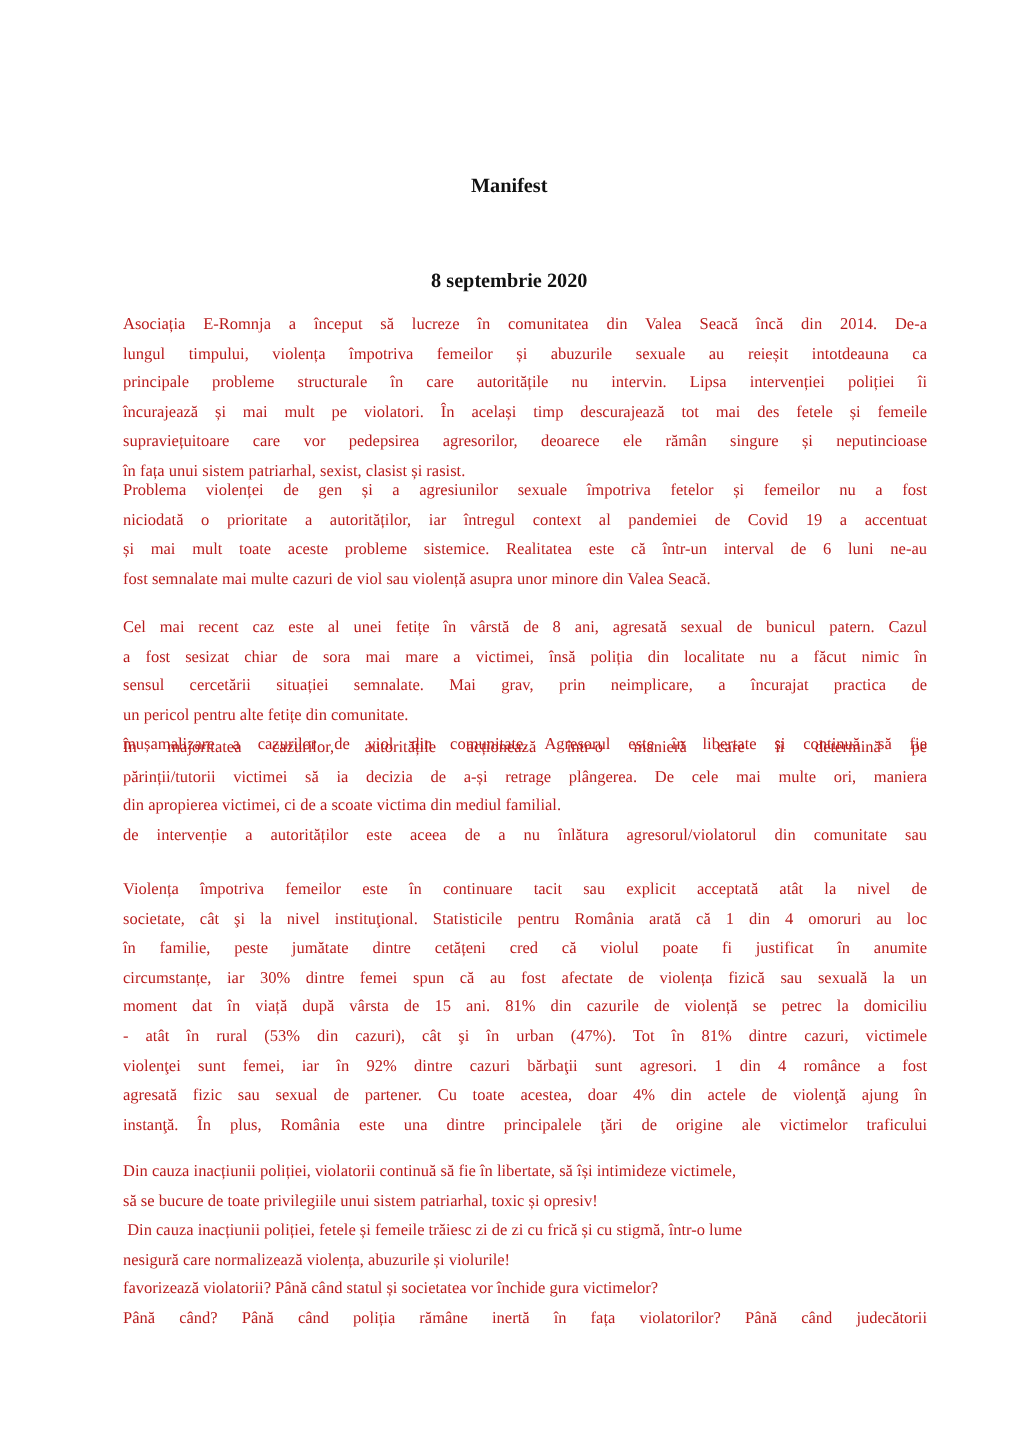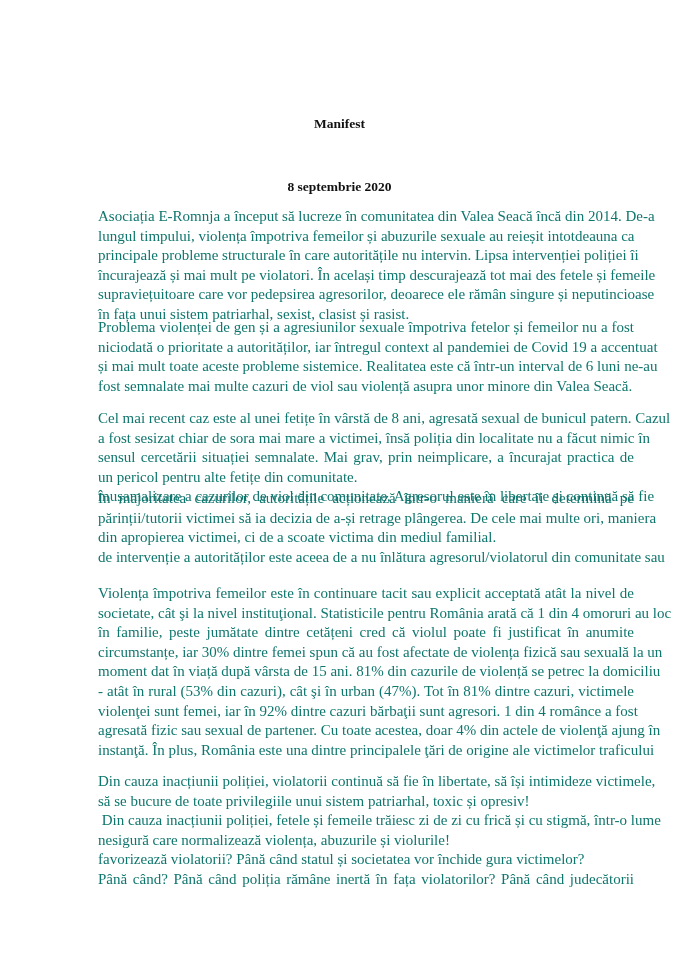--- a/index.html
+++ b/index.html
@@ -38,27 +38,27 @@
     #h-subtitle { top: 112px; }
     #h-date { top: 143px; }
 
     .body-text {
       position: absolute;
       left: 0;
       top: 0;
     }
     .para {
       position: absolute;
-      left: 98px;
+      left: 82px;
       width: 536px;
-      font-size: 15px;
+      font-size: 11px;
       line-height: 19.6px;
       text-align: justify;
       margin: 0;
-      color: #0f766e;
+      color: #b91c1c;
     }
     #p1 { top: 171px; }
     #p2 { top: 282px; }
     #p3 { top: 373px; }
     #p4 { top: 453px; }
     #p5 { top: 548px; }
     #p6 { top: 736px; }
     .line {
       display: block;
       text-align: justify;

